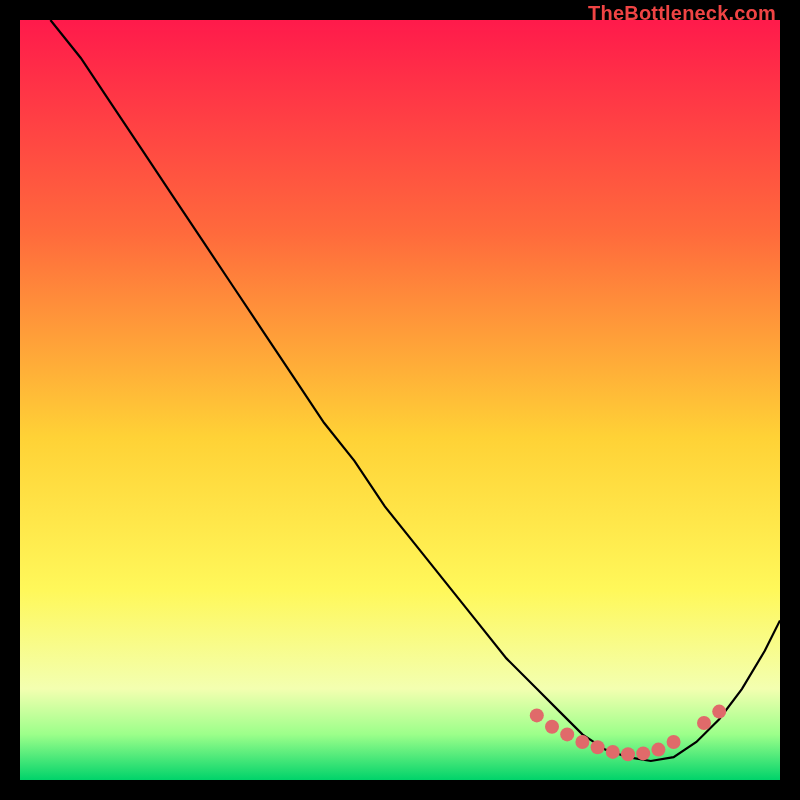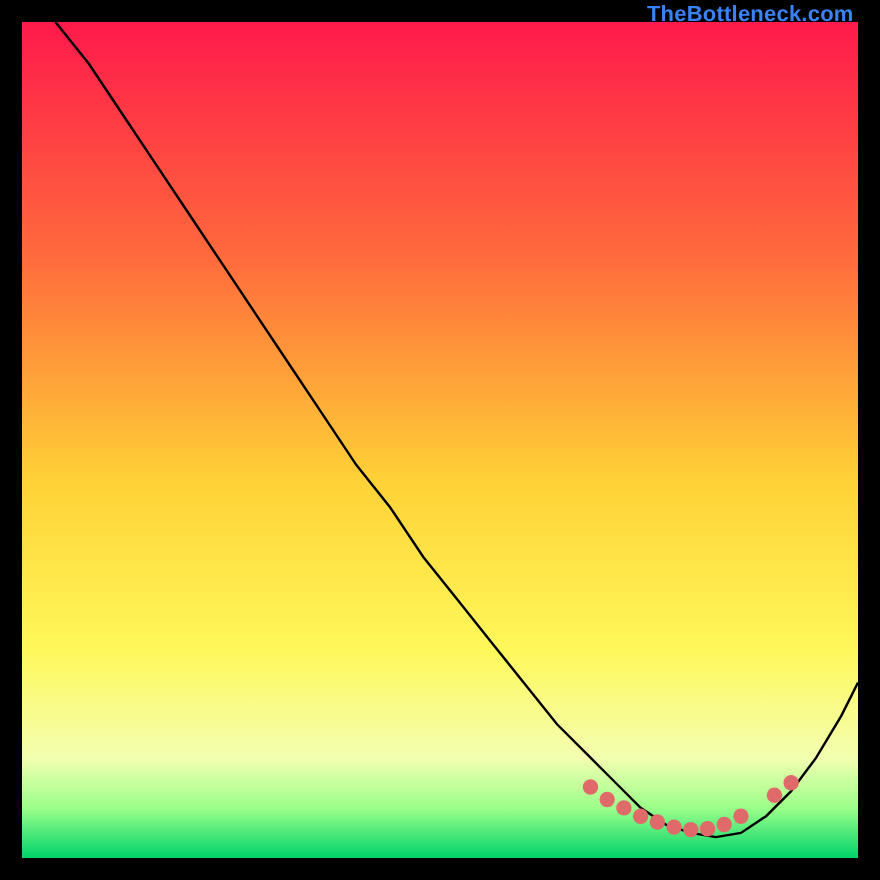--- a/index.html
+++ b/index.html
@@ -22,21 +22,21 @@
     position: absolute;
     left: 0;
     top: 0;
     width: 760px;
     height: 760px;
   }
   .watermark {
     position: absolute;
     top: 2px;
     right: 24px;
-    color: #3b82f6;
+    color: #ef4444;
     font-family: Arial, Helvetica, sans-serif;
     font-size: 20px;
     font-weight: 600;
     letter-spacing: 0.2px;
   }
 </style>
 </head>
 <body>
 
 <div class="watermark">TheBottleneck.com</div>

